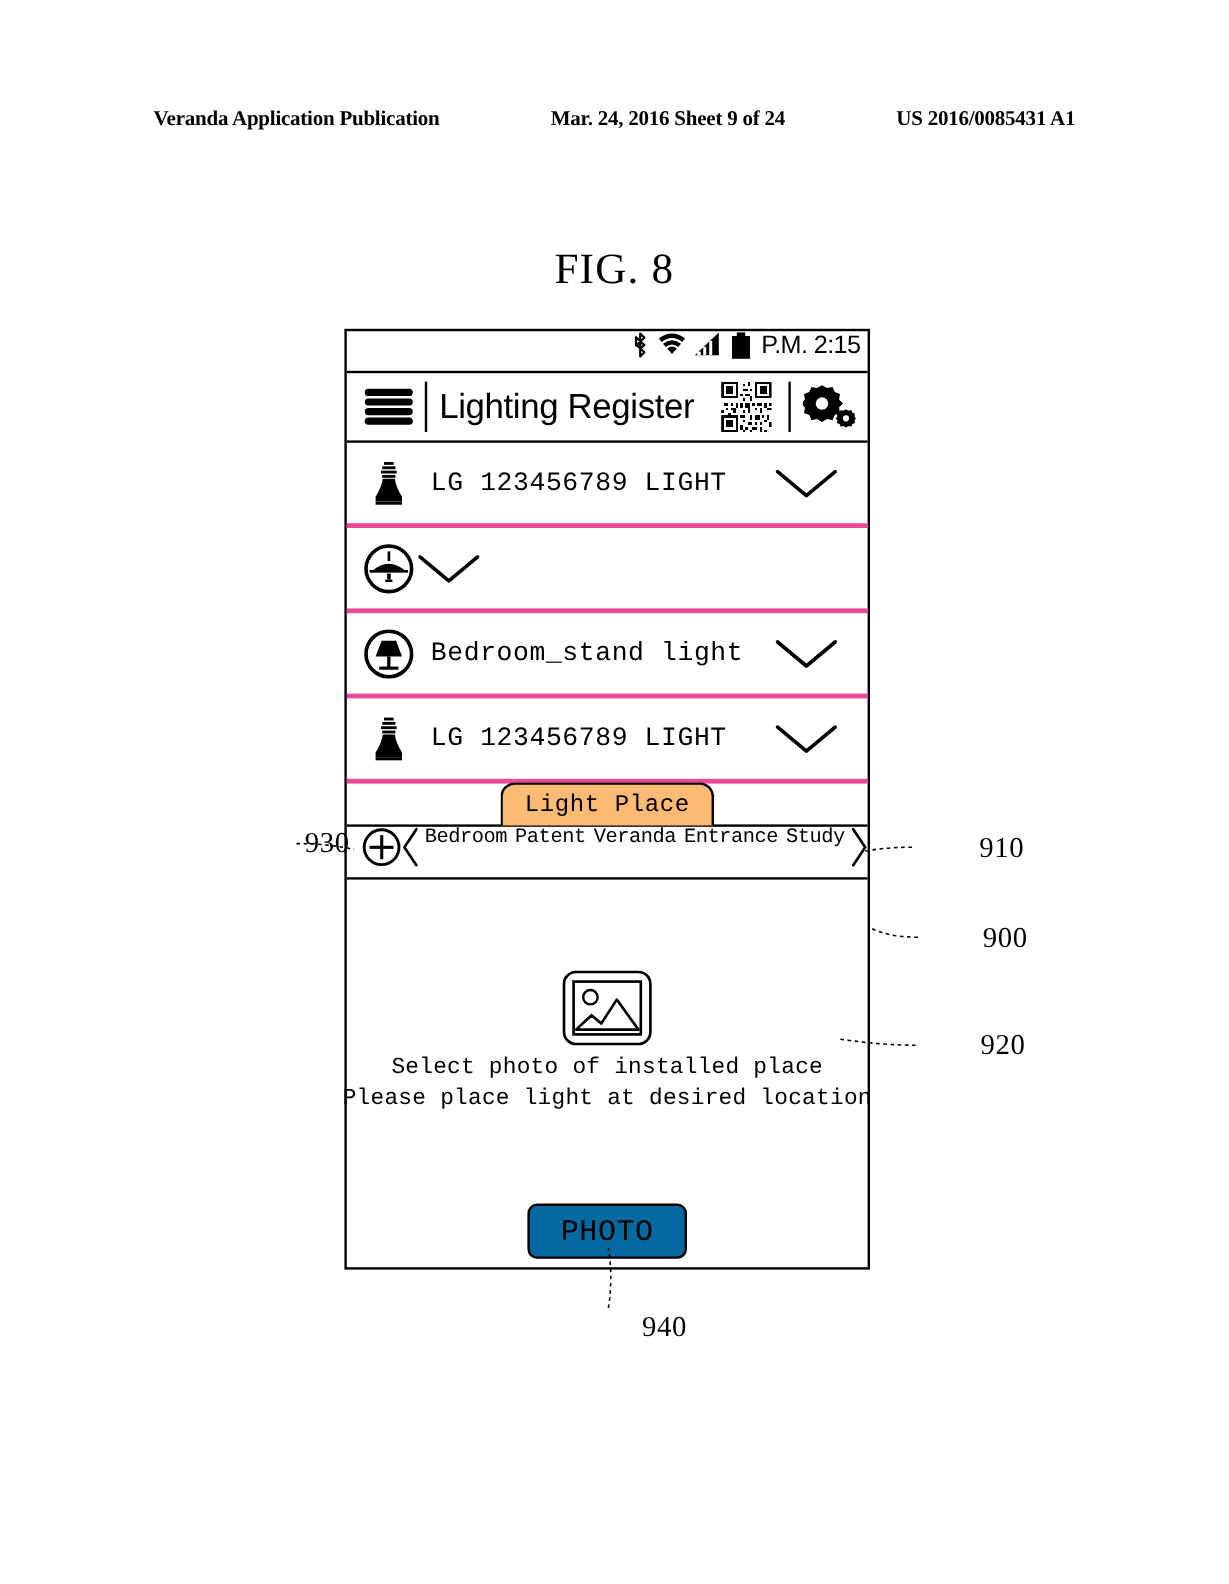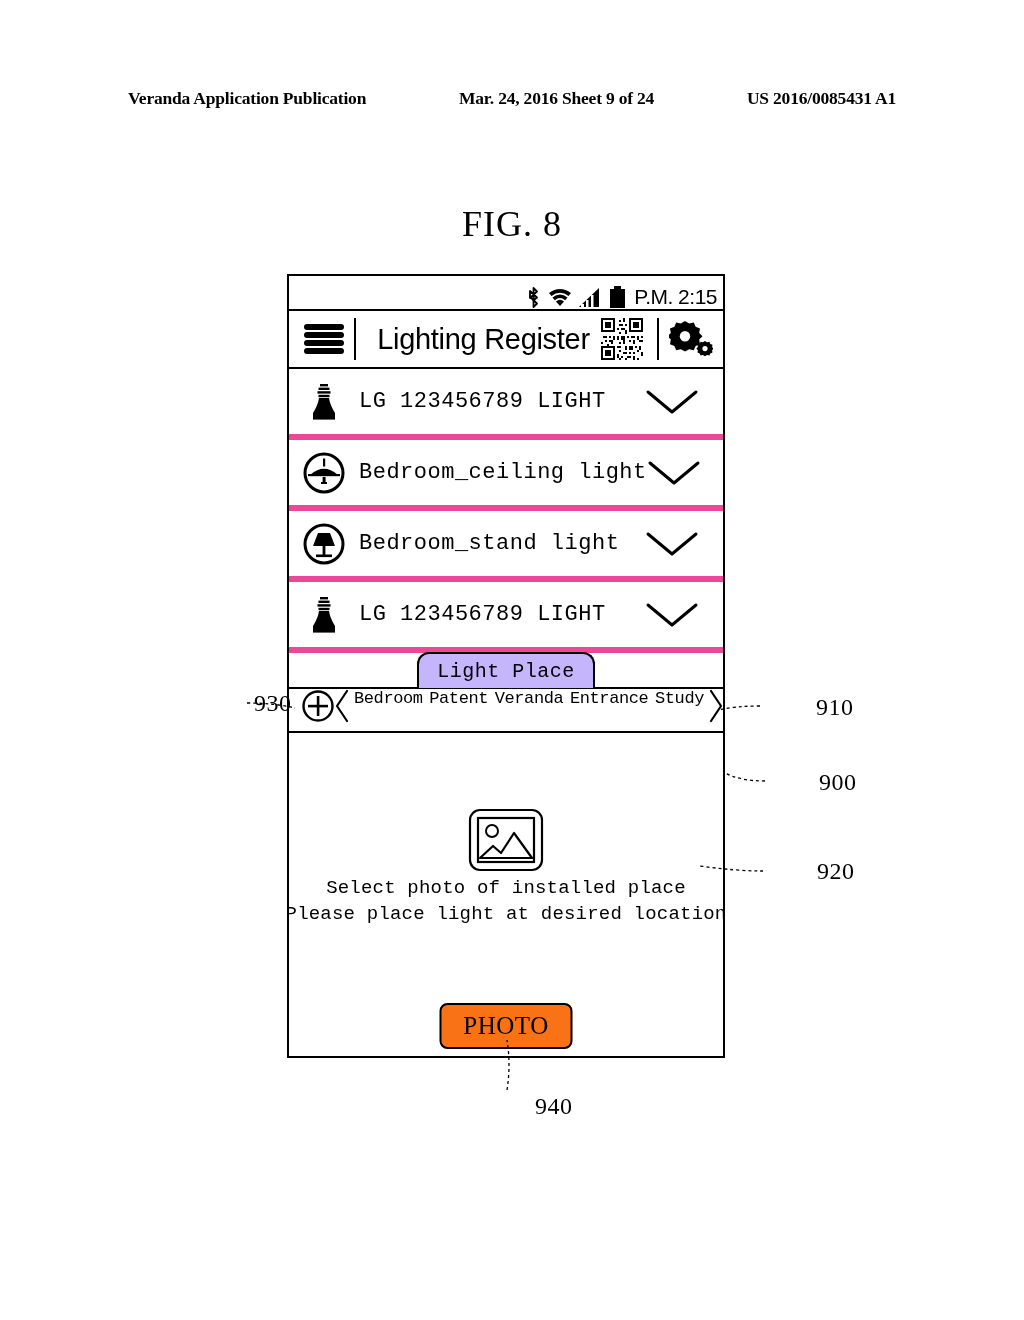--- a/index.html
+++ b/index.html
@@ -57,21 +57,21 @@
     box-sizing: border-box;
     background: #fff;
   }
 
   
   .status-bar {
     height: 35px;
     border-bottom: 2px solid #000;
     box-sizing: border-box;
     display: flex;
-    align-items: flex-end;
+    align-items: flex-start;
     justify-content: flex-end;
     padding-right: 6px;
     gap: 6px;
   }
   .status-icon { display: block; }
   .status-time {
     font-family: "Liberation Sans", sans-serif;
     font-size: 21px;
     letter-spacing: -0.5px;
     margin-left: 1px;
@@ -104,38 +104,38 @@
   }
   .vdiv {
     width: 2px;
     height: 42px;
     background: #000;
     margin: 0 10px;
     flex: 0 0 auto;
   }
   .app-title {
     flex: 1 1 auto;
-    text-align: center;
+    text-align: left;
     font-family: "Liberation Sans", sans-serif;
     font-size: 29px;
     letter-spacing: -0.3px;
     white-space: nowrap;
   }
   .qr-icon { flex: 0 0 auto; display: block; margin-right: 4px; }
   .gear-wrap {
     flex: 0 0 auto;
     display: flex;
     align-items: center;
     margin-right: 10px;
   }
 
   
   .dev-row {
     height: 71px;
-    border-bottom: 6px solid #ec4899;
+    border-bottom: 4px solid #ec4899;
     box-sizing: border-box;
     display: flex;
     align-items: center;
     position: relative;
   }
   .dev-icon {
     width: 46px;
     flex: 0 0 auto;
     margin-left: 12px;
     display: flex;
@@ -165,21 +165,21 @@
   .tab-pill {
     position: absolute;
     left: 50%;
     transform: translateX(-50%);
     top: -1px;
     width: 178px;
     height: 36px;
     border: 2px solid #000;
     border-bottom: none;
     border-radius: 12px 12px 0 0;
-    background: #c4b5fd;
+    background: #fdba74;
     box-sizing: border-box;
     display: flex;
     align-items: center;
     justify-content: center;
     font-family: "Liberation Mono", monospace;
     font-size: 20px;
     letter-spacing: 0.5px;
     white-space: nowrap;
     z-index: 2;
   }
@@ -238,26 +238,26 @@
   }
   .photo-btn {
     position: absolute;
     left: 50%;
     transform: translateX(-50%);
     bottom: 12px;
     width: 133px;
     height: 46px;
     border: 2px solid #000;
     border-radius: 8px;
-    background: #f97316;
+    background: #0369a1;
     box-sizing: border-box;
     display: flex;
     align-items: center;
     justify-content: center;
-    font-family: Liberation Serif, serif;
+    font-family: Liberation Mono, monospace;
     font-size: 25px;
     letter-spacing: 0.5px;
   }
 
   
   .callout {
     position: absolute;
     font-family: "Liberation Serif", serif;
     font-size: 24px;
     letter-spacing: 0.5px;
@@ -410,21 +410,20 @@
     <div class="dev-icon">
       <svg width="44" height="44" viewBox="0 0 44 44">
         <circle cx="22" cy="22" r="19" fill="none" stroke="#000" stroke-width="3"></circle>
         <rect x="21" y="7.5" width="2.2" height="8" fill="#000"></rect>
         <path d="M8.5 23.5 Q22 12 35.5 23.5 Z" fill="#000"></path>
         <rect x="6" y="23" width="32" height="2.2" fill="#000"></rect>
         <rect x="20.6" y="26" width="3" height="5" fill="#000"></rect>
         <rect x="19" y="31" width="6" height="2" fill="#000"></rect>
       </svg>
     </div>
-    <div class="dev-label">Bedroom_ceiling light</div>
     <svg class="chevron-down" width="54" height="28" viewBox="0 0 54 28">
       <path d="M3 4 L27 24 L51 4" fill="none" stroke="#000" stroke-width="3" stroke-linecap="round" stroke-linejoin="round"></path>
     </svg>
   </div>
 
   <div class="dev-row">
     <div class="dev-icon">
       <svg width="44" height="44" viewBox="0 0 44 44">
         <circle cx="22" cy="22" r="19" fill="none" stroke="#000" stroke-width="3"></circle>
         <path d="M16 11 L28 11 L33 24 L11 24 Z" fill="#000"></path>

